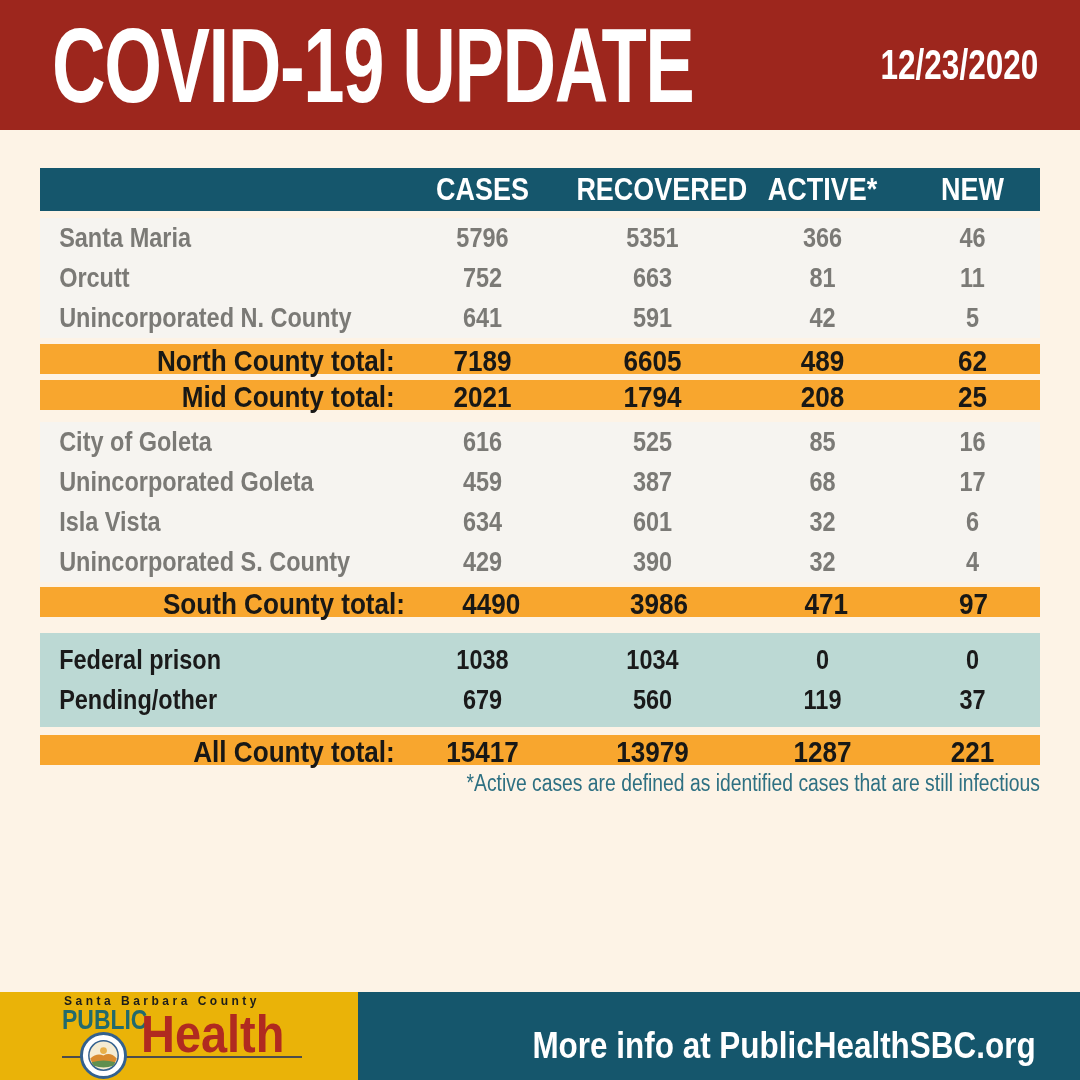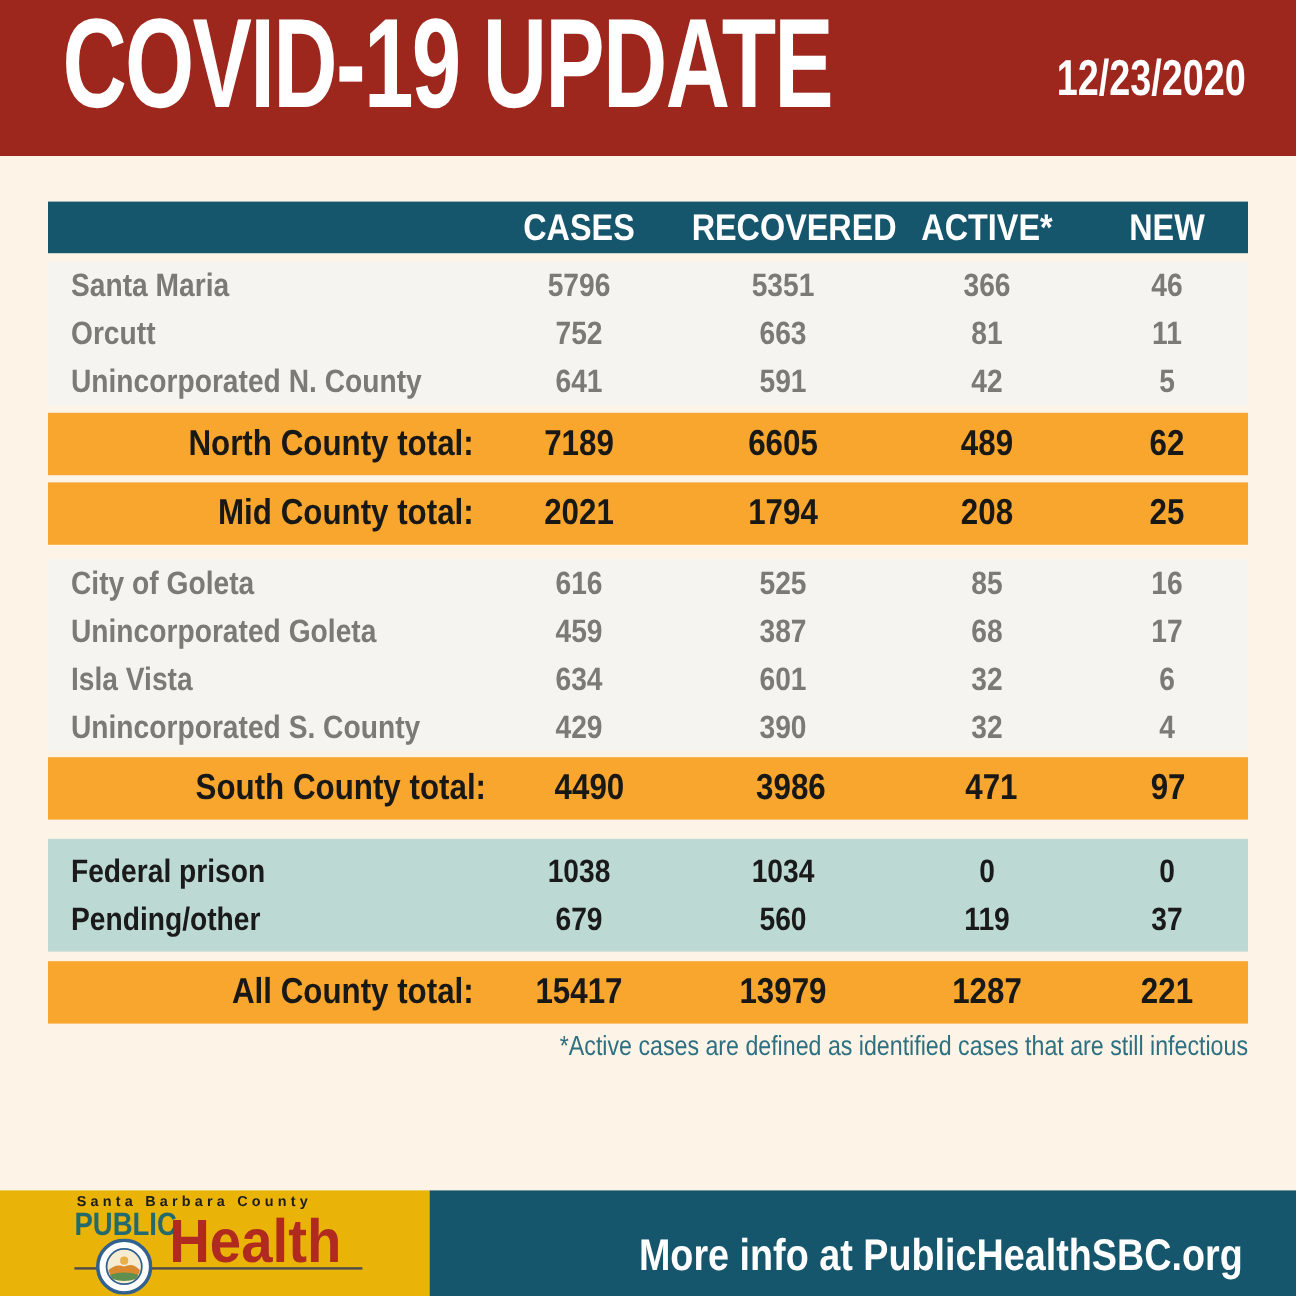--- a/index.html
+++ b/index.html
@@ -7,21 +7,21 @@
   body {
     position:relative;
     background:#fdf3e6;
     font-family:"Liberation Sans", sans-serif;
     overflow:hidden;
   }
 
   
   .banner {
     position:absolute; left:0; top:0; width:1080px; height:130px;
-    background:#9d261d; display:flex; 
+    background:#9d261d; display:flex; align-items:center;
   }
   .banner-title {
     margin-left:52px; font-size:106px; font-weight:700; color:#ffffff;
     letter-spacing:-2px; transform:scaleX(0.70); transform-origin:left center;
     white-space:nowrap; line-height:1;
   }
   .banner-date {
     position:absolute; right:42px; top:50%; transform:translateY(-50%) scaleX(0.75);
     transform-origin:right center; font-size:42px; font-weight:700; color:#ffffff;
     white-space:nowrap;
@@ -31,21 +31,21 @@
   .tablewrap { position:absolute; left:40px; top:168px; width:1000px; }
   .grid {
     display:grid; grid-template-columns:36% 16.5% 17.5% 16.5% 13.5%;
     align-items:center;
   }
   .thead { height:43px; background:#15566c; }
   .thead .c { color:#ffffff; font-size:31px; font-weight:700; }
   .drow { height:40px; }
   .section { background:#f6f4f0; }
   .section .c { color:#7b7a76; font-size:27px; font-weight:700; }
-  .totalrow { height:52px; background:#f8a62e; }
+  .totalrow { height:30px; background:#f8a62e; }
   .totalrow .c { color:#181816; font-size:30px; font-weight:700; }
   .mint { background:#bcd9d4; padding:7px 0; }
   .mint .c { color:#1a1a1a; font-size:27px; font-weight:700; }
 
   .c { white-space:nowrap; }
   .num { text-align:center; transform:scaleX(0.87); transform-origin:center center; }
   .lbl { text-align:left; padding-left:22px; transform:scaleX(0.87); transform-origin:left center; }
   .tlbl { text-align:right; padding-right:6px; transform:scaleX(0.87); transform-origin:right center; }
 
   .m7  { margin-top:7px; }

